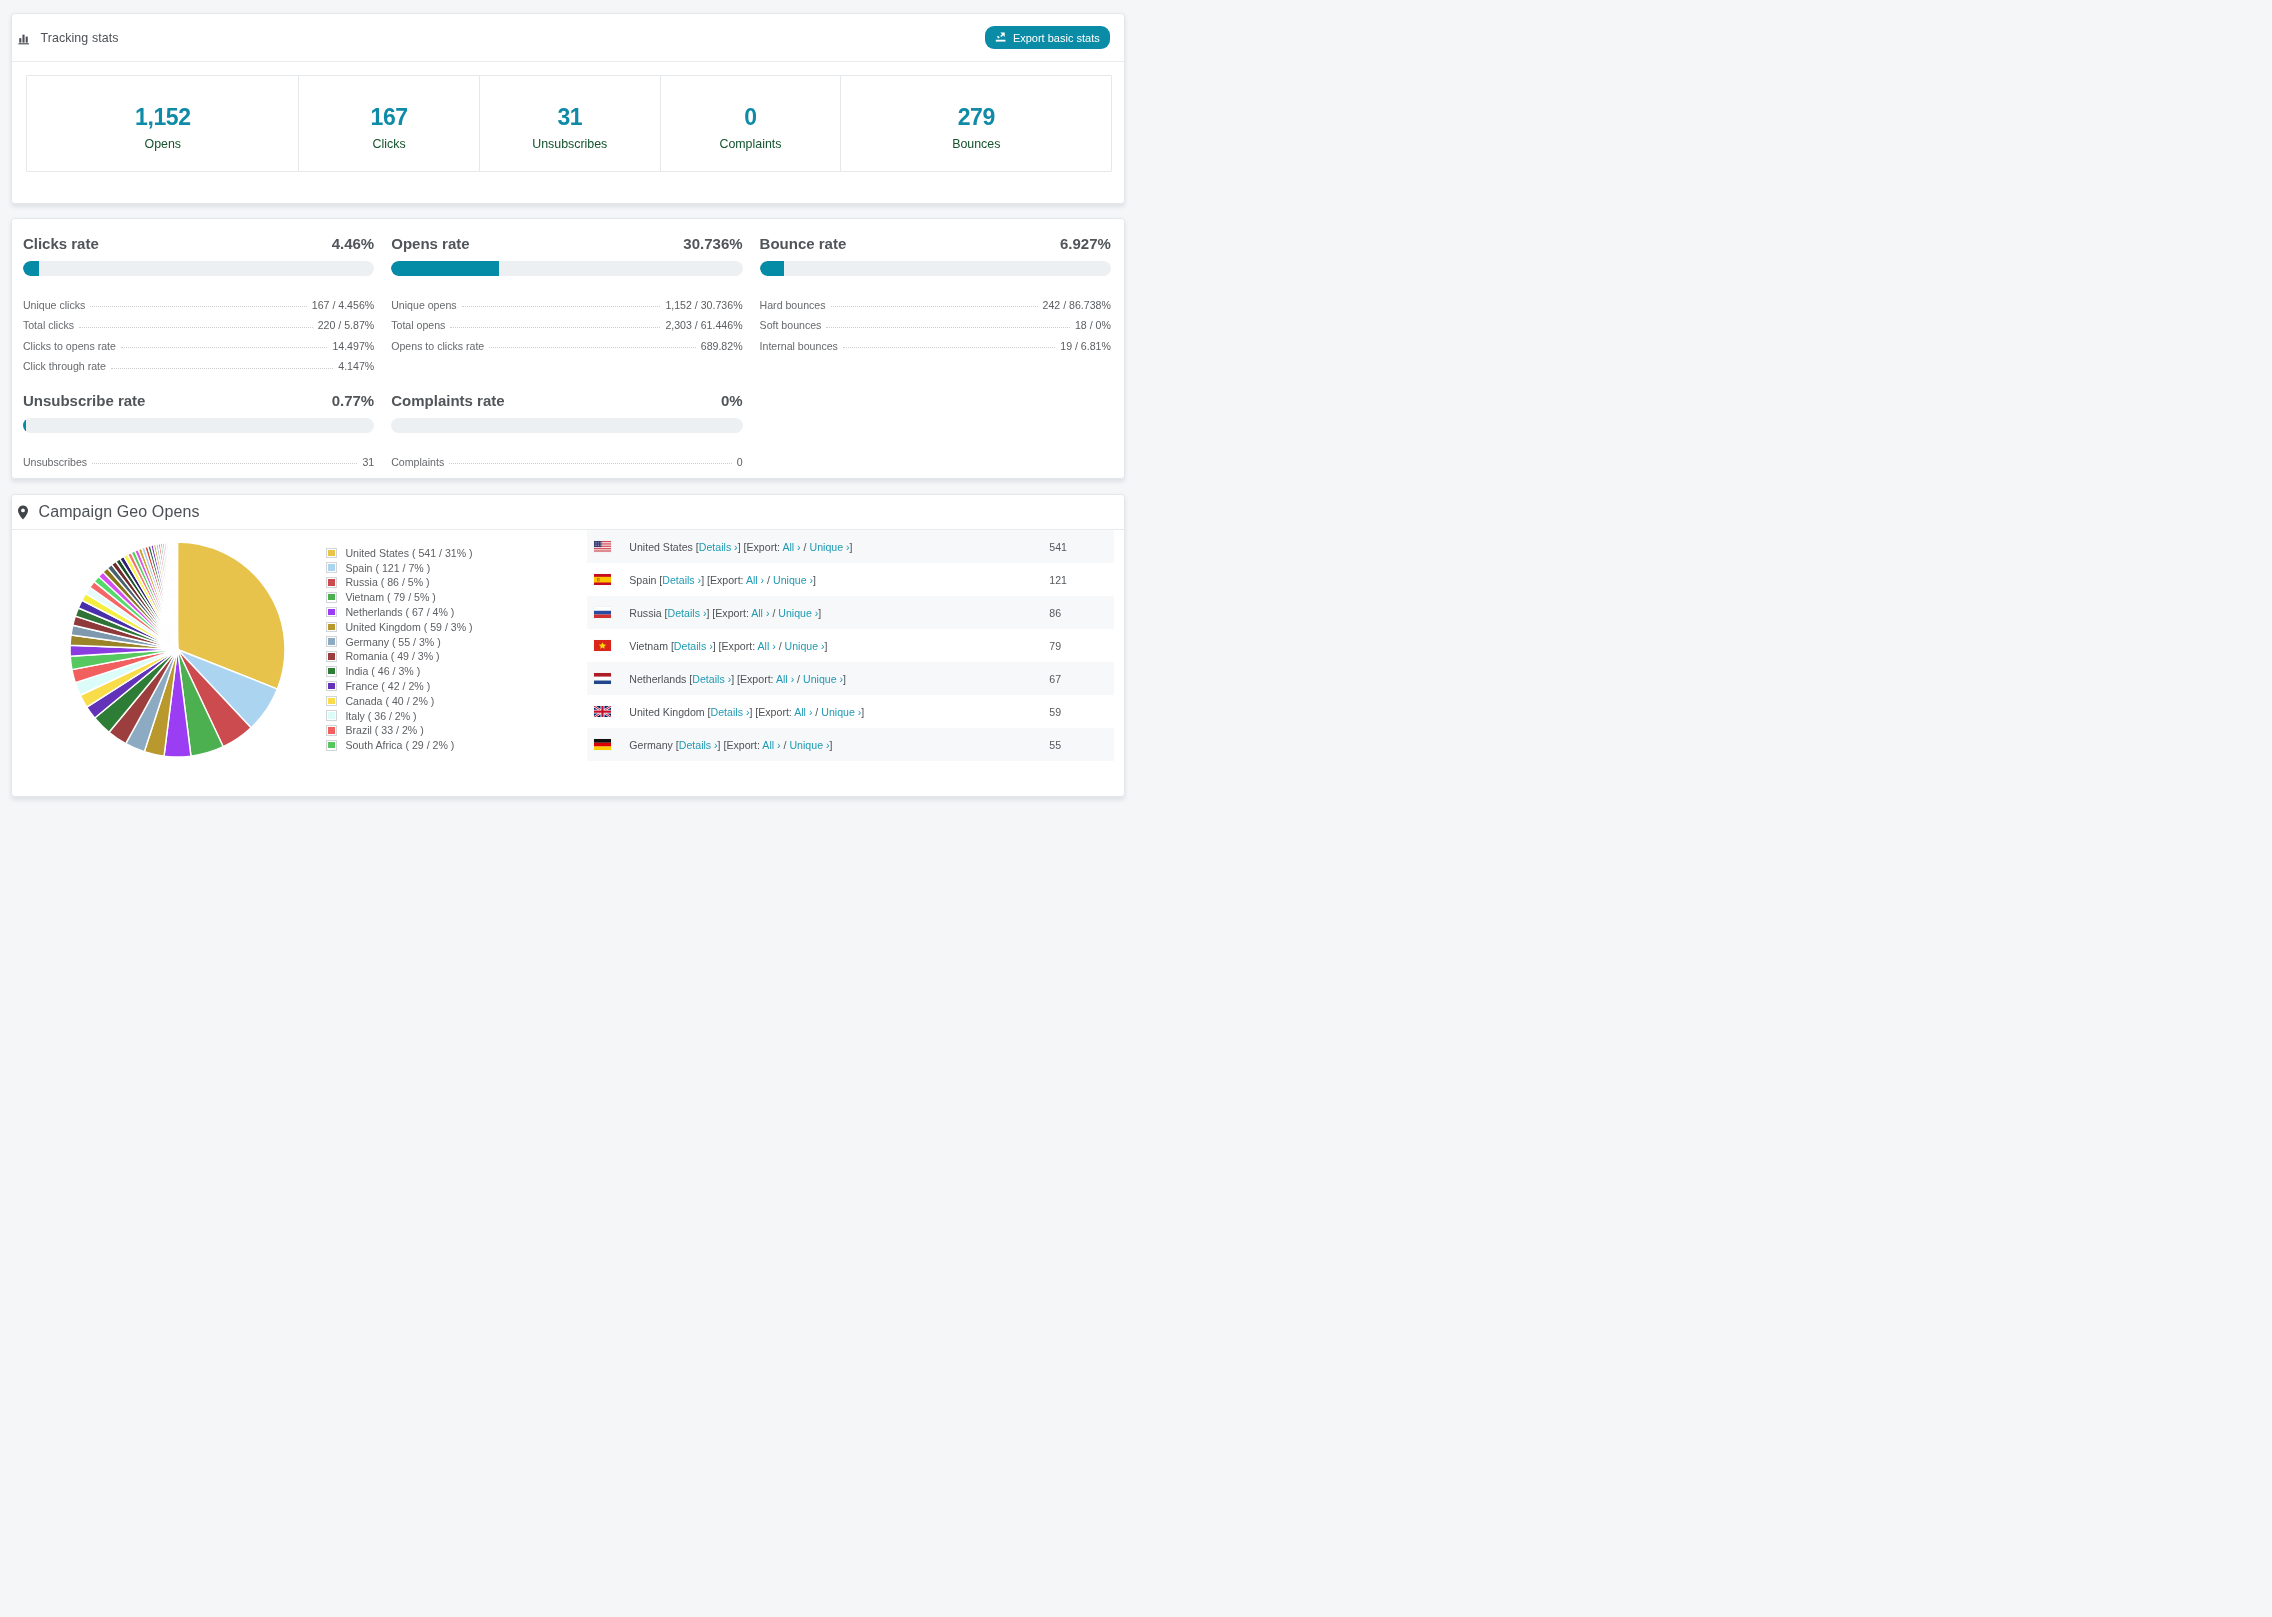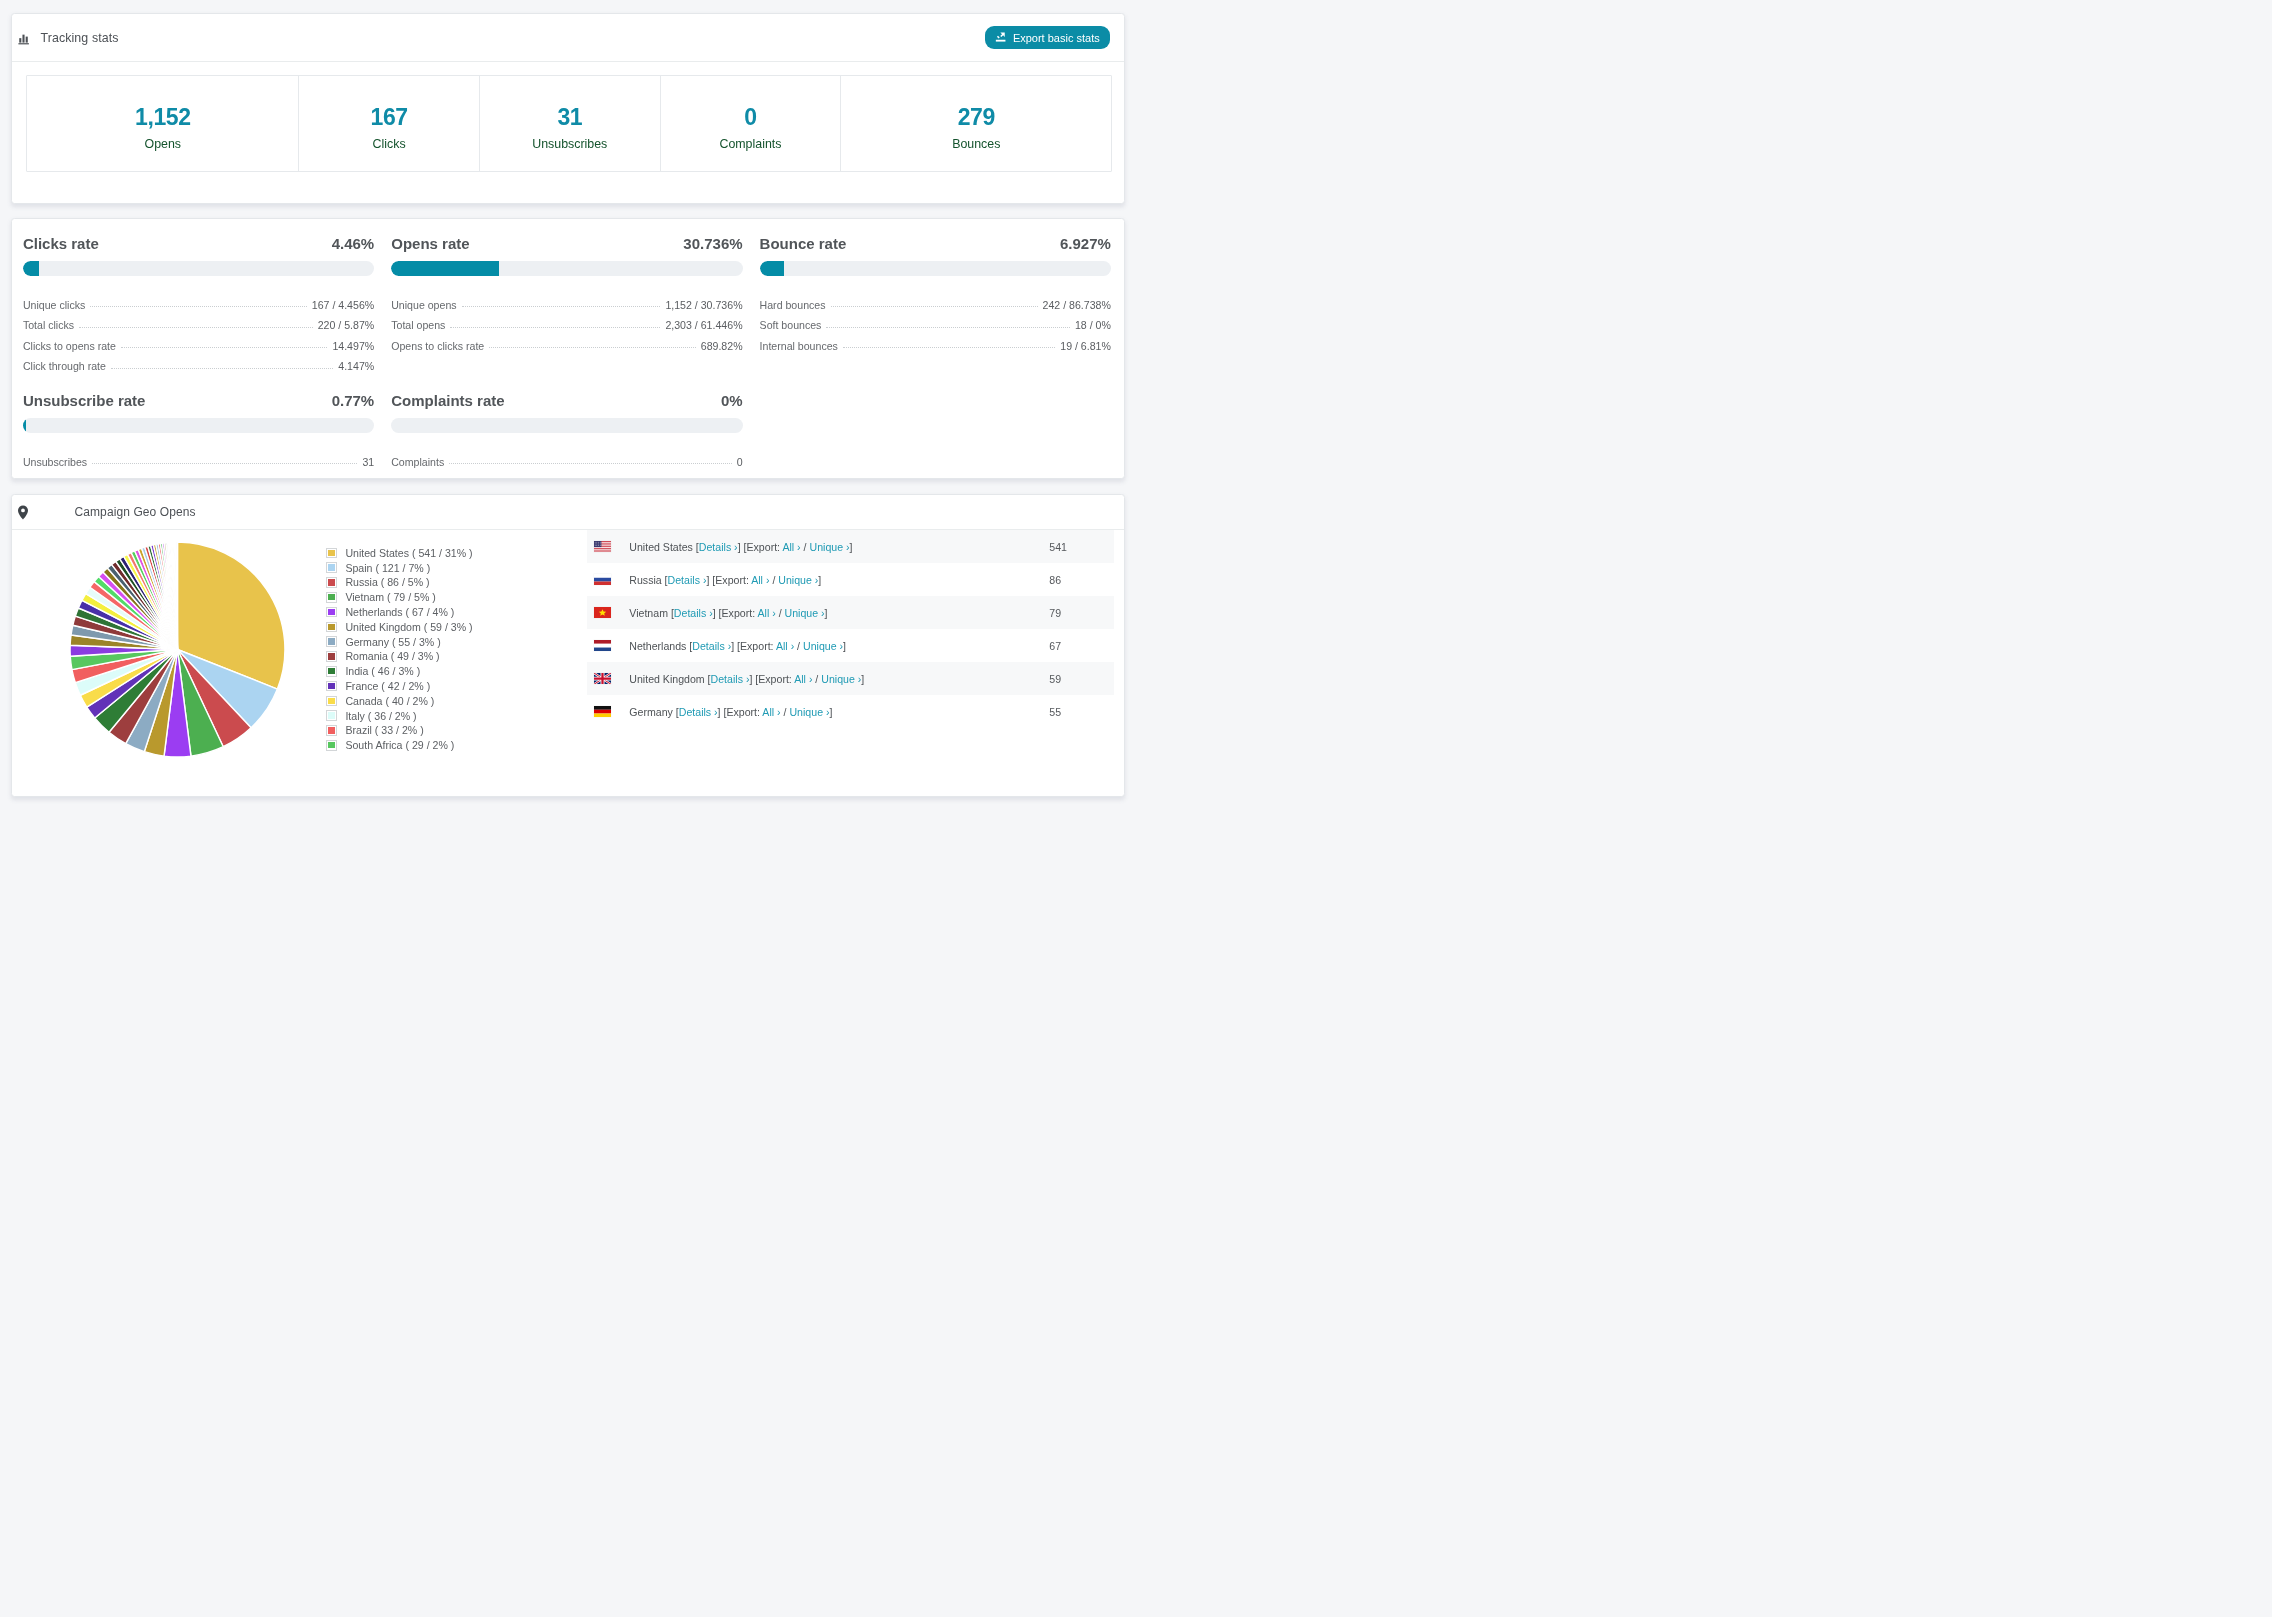--- a/index.html
+++ b/index.html
@@ -236,21 +236,21 @@
       </div>
   </section>
 
   <section class="card" id="card-geo">
     <div class="card-head">
       <span class="head-icon">
         <svg width="12" height="15" viewBox="0 0 24 30">
             <path fill="#3f4449" d="M12 1C6.5 1 2 5.5 2 11c0 7.4 10 18 10 18s10-10.6 10-18c0-5.5-4.5-10-10-10zm0 13.6a3.8 3.8 0 1 1 0-7.6 3.8 3.8 0 0 1 0 7.6z"></path>
           </svg>
       </span>
-      <h2 class="card-title" style="font-size:12px;margin-left:36px;">Campaign Geo Opens</h2>
+      <h2 class="card-title" style="font-size:16px;">Campaign Geo Opens</h2>
     </div>
     <div class="head-divider"></div>
     <div class="geo-body">
       <svg id="pie" width="217" height="217" viewBox="0 0 307 307">
           <path d="M153.5,153.5 L153.50,1.50 A152,152 0 0 1 294.83,209.45 Z" fill="#e8c34b" stroke="#fff" stroke-width="2" stroke-linejoin="round"></path>
           <path d="M153.5,153.5 L294.83,209.45 A152,152 0 0 1 257.55,264.30 Z" fill="#abd4f1" stroke="#fff" stroke-width="2" stroke-linejoin="round"></path>
           <path d="M153.5,153.5 L257.55,264.30 A152,152 0 0 1 218.22,291.03 Z" fill="#cb4b4e" stroke="#fff" stroke-width="2" stroke-linejoin="round"></path>
           <path d="M153.5,153.5 L218.22,291.03 A152,152 0 0 1 172.55,304.30 Z" fill="#4caf50" stroke="#fff" stroke-width="2" stroke-linejoin="round"></path>
           <path d="M153.5,153.5 L172.55,304.30 A152,152 0 0 1 134.45,304.30 Z" fill="#9b3df2" stroke="#fff" stroke-width="2" stroke-linejoin="round"></path>
           <path d="M153.5,153.5 L134.45,304.30 A152,152 0 0 1 106.53,298.06 Z" fill="#b9992d" stroke="#fff" stroke-width="2" stroke-linejoin="round"></path>
@@ -394,20 +394,36 @@
      <span class="tcountry">United States
        [<a class="geo-link" href="#">Details ›</a>]
        [Export: <a class="geo-link" href="#">All ›</a> /
        <a class="geo-link" href="#">Unique ›</a>]
      </span>
      <span class="ttotal">541</span>
    </div>
             <div class="trow">
      <span>
                 <svg width="17" height="11.3" class="flag" viewBox="0 0 30 21" preserveAspectRatio="none">
+                  <rect width="30" height="21" fill="#c60b1e"></rect>
+                  <rect y="5.25" width="30" height="10.5" fill="#ffc400"></rect>
+                  <rect x="5.5" y="8" width="4" height="5.4" fill="#ad1519"></rect>
+                  <rect x="6.3" y="8.8" width="2.4" height="3.8" fill="#ffc400"></rect>
+                </svg>
+              </span>
+     <span class="tcountry">Spain
+       [<a class="geo-link" href="#">Details ›</a>]
+       [Export: <a class="geo-link" href="#">All ›</a> /
+       <a class="geo-link" href="#">Unique ›</a>]
+     </span>
+     <span class="ttotal">121</span>
+   </div>
+            <div class="trow">
+     <span>
+                <svg width="17" height="11.3" class="flag" viewBox="0 0 30 21" preserveAspectRatio="none">
                   <rect width="30" height="7" fill="#fff"></rect>
                   <rect y="7" width="30" height="7" fill="#2a4ba0"></rect>
                   <rect y="14" width="30" height="7" fill="#d03030"></rect>
                 </svg>
               </span>
      <span class="tcountry">Russia
        [<a class="geo-link" href="#">Details ›</a>]
        [Export: <a class="geo-link" href="#">All ›</a> /
        <a class="geo-link" href="#">Unique ›</a>]
      </span>

